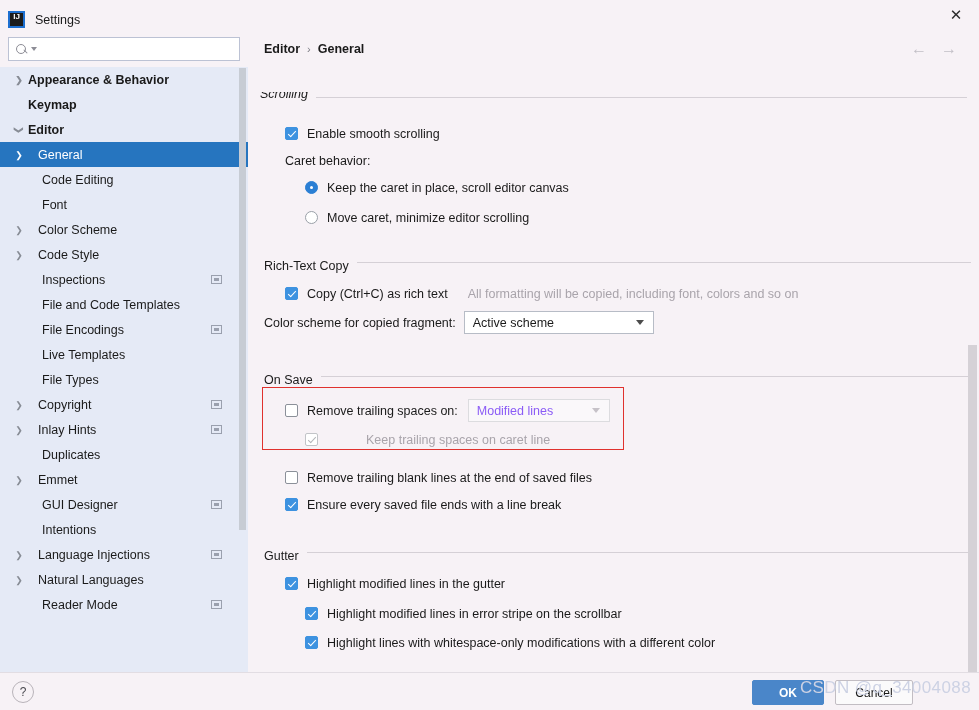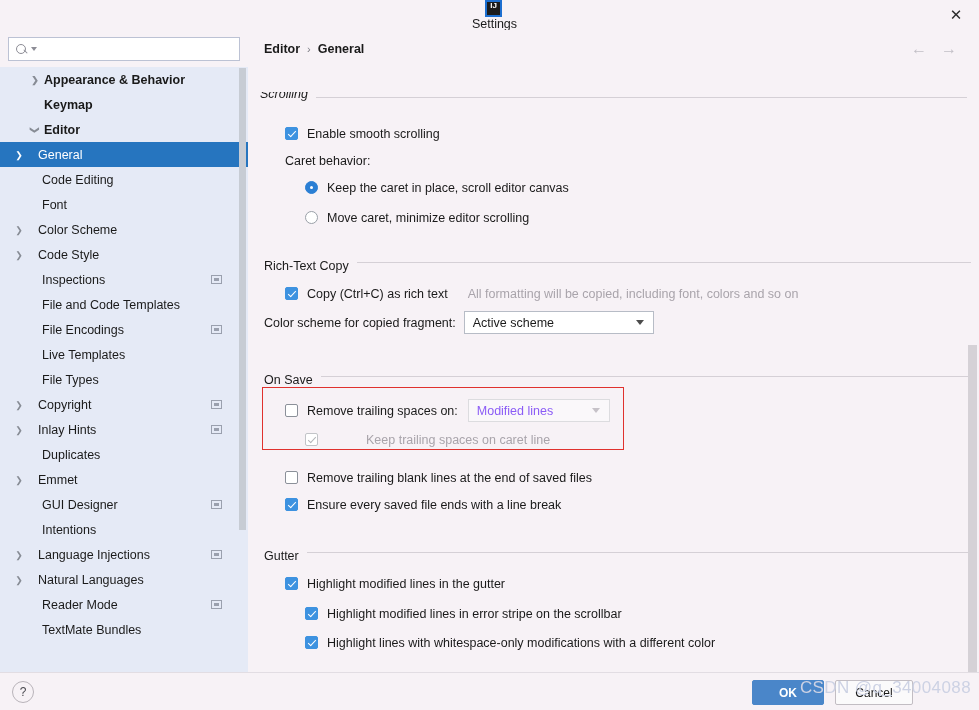--- a/index.html
+++ b/index.html
@@ -18,21 +18,21 @@
     width: 979px; height: 710px;
     background: #f7f2f6;
   }
 
   
   .titlebar {
     position: absolute; top: 0; left: 0;
     width: 979px; height: 40px;
     background: #f7f2f6;
     border-bottom: 1px solid #e2dde3;
-    display: flex; align-items: center; flex-direction: column;
+    display: flex; align-items: center;
   }
   .ij-logo {
     width: 17px; height: 17px;
     margin-left: 8px;
     border: 2px solid #1d6fd0;
     background: #1c1c1c;
     position: relative;
     flex: none;
   }
   .ij-logo::after {
@@ -96,21 +96,21 @@
     border: none; outline: none; background: transparent;
     flex: 1; height: 20px; font-size: 12.5px;
     font-family: "Liberation Sans", sans-serif;
     padding-left: 4px;
   }
 
   .tree { position: relative; }
   .tree-item {
     height: 25px;
     display: flex; align-items: center;
-    padding-left: 28px; padding-right: 8px;
+    padding-left: 12px; padding-right: 8px;
     font-size: 12.5px;
     color: #1a1a1a;
     cursor: default;
     position: relative;
   }
   .tree-item.selected { background: #2675bf; color: #ffffff; }
   .tree-item.bold { font-weight: bold; }
   .arrow {
     width: 14px; flex: none;
     display: flex; align-items: center; justify-content: center;
@@ -411,24 +411,20 @@
         </div>
         <div class="tree-item depth1 has-arrow">
           <span class="arrow right"></span>
           <span class="tree-label">Natural Languages</span>
         </div>
         <div class="tree-item depth1">
           <span class="arrow"></span>
           <span class="tree-label">Reader Mode</span>
           <span class="badge-sq"></span>
         </div>
-        <div class="tree-item depth1">
-          <span class="arrow"></span>
-          <span class="tree-label">TextMate Bundles</span>
-        </div>
       </div>
     <div class="sb-track" style="top:38px;height:604px;">
       <div class="sb-thumb" style="top:0px;height:462px;"></div>
     </div>
   </div>
 
   <div class="main">
 
     <div class="breadcrumb">
       <span>Editor</span>

